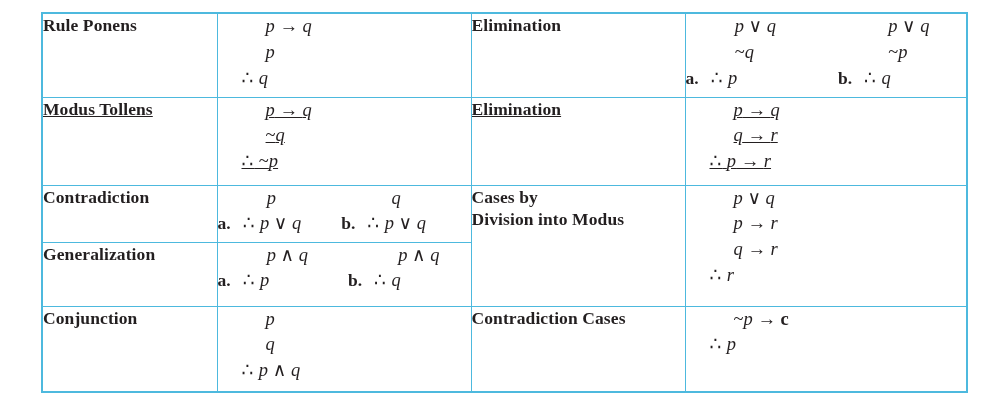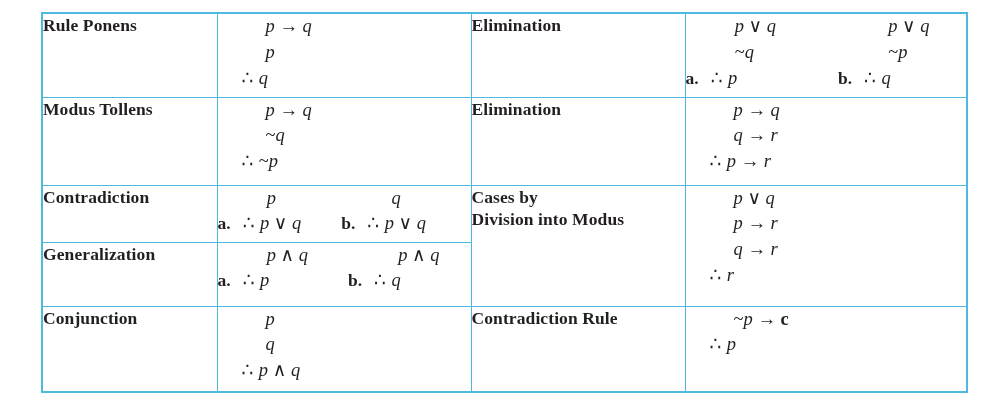--- a/index.html
+++ b/index.html
@@ -36,21 +36,21 @@
     border: 1.5px solid var(--border);
     vertical-align: top;
     padding: 0;
     overflow: hidden;
   }
   col.c1 { width: 175px; }
   col.c2 { width: 254px; }
   col.c3 { width: 214px; }
   col.c4 { width: 282px; }
   tr.r1 { height: 84px; }
-  tr.r2 { height: 88px; }
+  tr.r2 { height: 88px; text-decoration: underline; }
   tr.r3 { height: 57px; }
   tr.r4 { height: 64px; }
   tr.r5 { height: 86px; }
 
   td.name-cell { padding: 8px 8px 0 13px; }
   .rule-name {
     font-weight: bold;
     font-size: 17.5px;
     line-height: 1.3;
     letter-spacing: 0.1px;
@@ -239,21 +239,21 @@
               <div class="form">
                 <div class="arg">
                   <div class="premise"><i>p</i></div>
                   <div class="premise"><i>q</i></div>
                   <div class="conclusion"><span class="tf">∴</span>&nbsp;<i>p</i> ∧ <i>q</i></div>
                 </div>
               </div>
             </div>
           </td>
         <td class="name-cell">
-          <div class="rule-name">Contradiction Rule</div>
+          <div class="rule-name">Contradiction Cases</div>
           <div class="rule-name"></div>
         </td>
         <td class="forms-cell single">
             <div class="formwrap">
               <div class="form">
                 <div class="arg">
                   <div class="premise">~<i>p</i> → <b>c</b></div>
                   <div class="conclusion"><span class="tf">∴</span>&nbsp;<i>p</i></div>
                 </div>
               </div>

